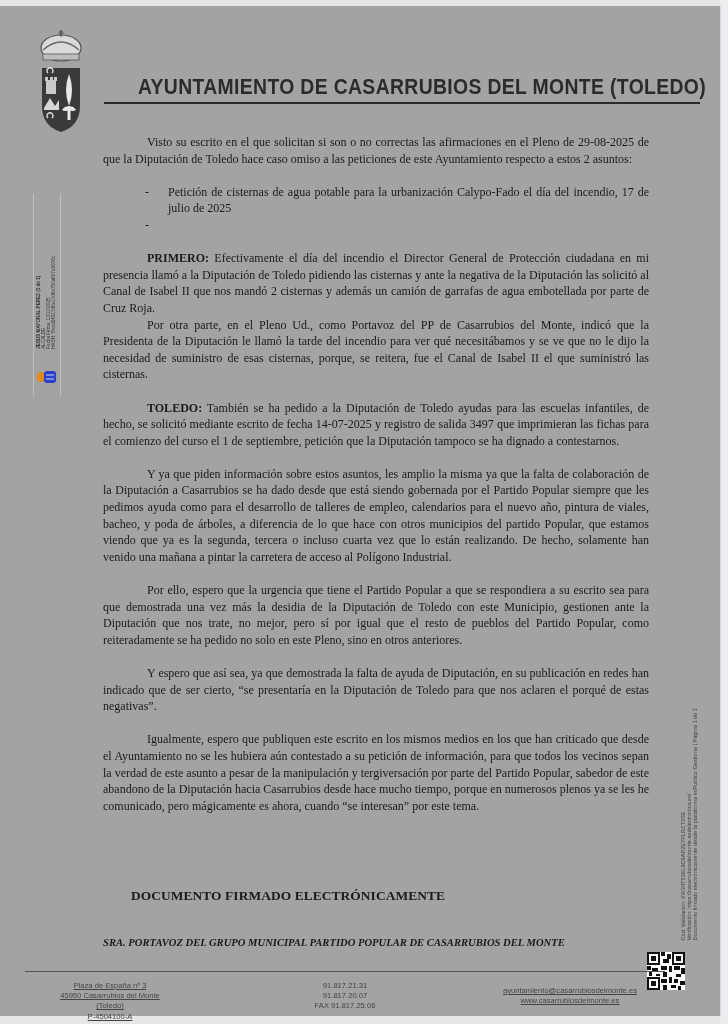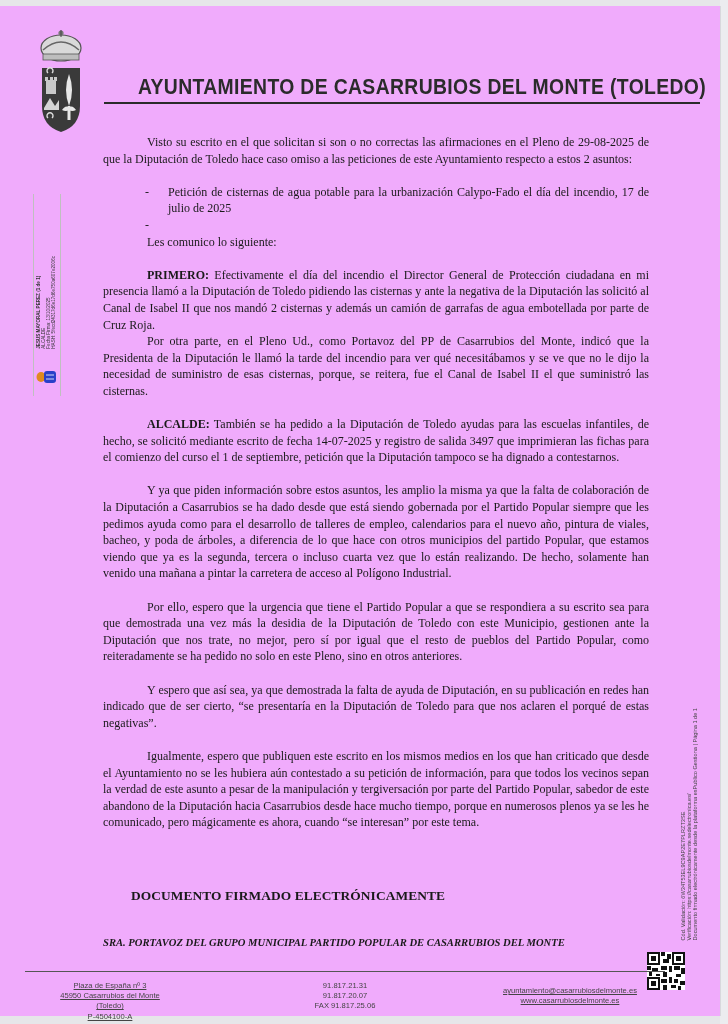--- a/index.html
+++ b/index.html
@@ -4,21 +4,21 @@
 <style>
   html, body { margin:0; padding:0; }
   body {
     width:728px; height:1024px; overflow:hidden; position:relative;
     background:#e6e6e9;
     font-family:"Liberation Serif", serif;
     color:#1a1a1a;
   }
   .page {
     position:absolute; left:0; top:6px; width:720px; height:1010px;
-    background:#f0abfc;
+    background:#a3a3a3;
     border-right:1px solid #d8d8dc;
   }
   .right-band {
     position:absolute; left:720px; top:0; width:8px; height:1024px; background:#ececef;
   }
   .crest { position:absolute; left:36px; top:22px; width:50px; height:108px; }
   .header-title {
     position:absolute; left:138px; top:69px;
     font-family:"Liberation Sans", sans-serif; font-weight:bold;
     font-size:21.5px; letter-spacing:0.4px; color:#2b2b2b;
@@ -125,26 +125,25 @@
   </div>
 
   <div class="body">
     <p class="indent">Visto su escrito en el que solicitan si son o no correctas las afirmaciones en el Pleno de 29-08-2025 de que la Diputación de Toledo hace caso omiso a las peticiones de este Ayuntamiento  respecto a estos 2 asuntos:</p>
     <div class="gap"></div>
     <ul class="bul">
       <li><span class="dash">-</span><span>Petición de cisternas de agua potable para la urbanización Calypo-Fado el día del incendio, 17 de julio de 2025</span></li>
       <li><span class="dash">-</span></li>
     </ul>
     <div class="gap"></div>
-    <p class="indent">Les comunico lo siguiente:</p>
     <div class="gap"></div>
     <p class="indent"><b>PRIMERO:</b><span> Efectivamente el día del incendio el Director General de Protección ciudadana en mi presencia llamó a la Diputación de Toledo pidiendo las cisternas y ante la negativa de la Diputación las solicitó al Canal de Isabel II que nos mandó 2 cisternas y además un camión de garrafas de agua embotellada por parte de Cruz Roja.</span></p>
     <p class="indent">Por otra parte, en el Pleno Ud., como Portavoz del PP de Casarrubios del Monte, indicó que la Presidenta de la Diputación le llamó la tarde del incendio para ver qué necesitábamos y se ve que no le dijo la necesidad de suministro de esas cisternas, porque, se reitera, fue el Canal de Isabel II el que suministró las cisternas.</p>
     <div class="gap"></div>
-    <p class="indent"><b>ALCALDE:</b><span> También se ha pedido a la Diputación de Toledo ayudas para las escuelas infantiles, de hecho, se solicitó mediante escrito de fecha 14-07-2025 y registro de salida 3497 que imprimieran las fichas para el comienzo del curso el 1 de septiembre, petición que la Diputación tampoco se ha dignado a contestarnos.</span></p>
+    <p class="indent"><b>TOLEDO:</b><span> También se ha pedido a la Diputación de Toledo ayudas para las escuelas infantiles, de hecho, se solicitó mediante escrito de fecha 14-07-2025 y registro de salida 3497 que imprimieran las fichas para el comienzo del curso el 1 de septiembre, petición que la Diputación tampoco se ha dignado a contestarnos.</span></p>
     <div class="gap"></div>
     <p class="indent">Y ya que piden información sobre estos asuntos, les amplio la misma ya que la falta de colaboración de la Diputación a Casarrubios se ha dado desde que está siendo gobernada por el Partido Popular siempre que les pedimos ayuda como para el desarrollo de talleres de empleo, calendarios para el nuevo año, pintura de viales, bacheo, y poda de árboles, a diferencia de lo que hace con otros municipios del partido Popular, que estamos viendo que ya es la segunda, tercera o incluso cuarta vez que lo están realizando. De hecho, solamente han venido una mañana a pintar la carretera de acceso al Polígono Industrial.</p>
     <div class="gap"></div>
     <p class="indent">Por ello, espero que la urgencia que tiene el Partido Popular a que se respondiera a su escrito sea para que demostrada una vez más la desidia de la Diputación de Toledo con este Municipio, gestionen ante la Diputación que nos trate, no mejor, pero sí por igual que el resto de pueblos del Partido Popular, como reiteradamente se ha pedido no solo en este Pleno, sino en otros anteriores.</p>
     <div class="gap"></div>
     <p class="indent">Y espero que así sea, ya que demostrada la falta de ayuda de Diputación, en su publicación en redes han indicado que de ser cierto, “se presentaría en la Diputación de Toledo para que nos aclaren el porqué de estas negativas”.</p>
     <div class="gap"></div>
     <p class="indent">Igualmente, espero que publiquen este escrito en los mismos medios en los que han criticado que desde el Ayuntamiento no se les hubiera aún contestado a su petición de información, para que todos los vecinos sepan la verdad de este asunto a pesar de la manipulación y tergiversación por parte del Partido Popular, sabedor de este abandono de la Diputación hacia Casarrubios desde hace mucho tiempo, porque en numerosos plenos ya se les he comunicado, pero mágicamente es ahora, cuando “se interesan” por este tema.</p>
   </div>
 

